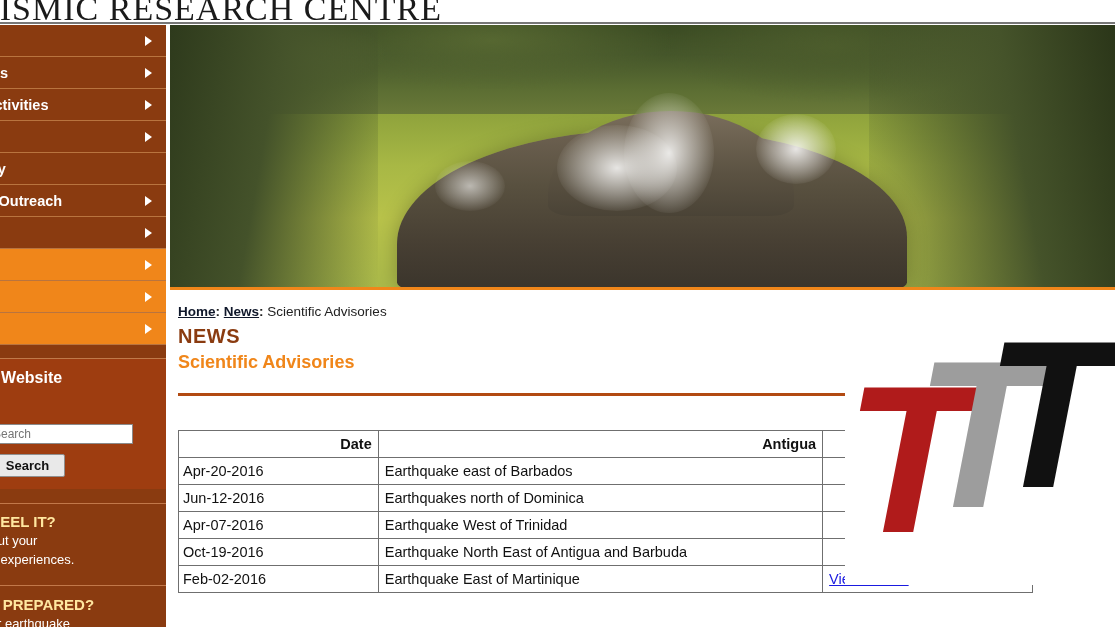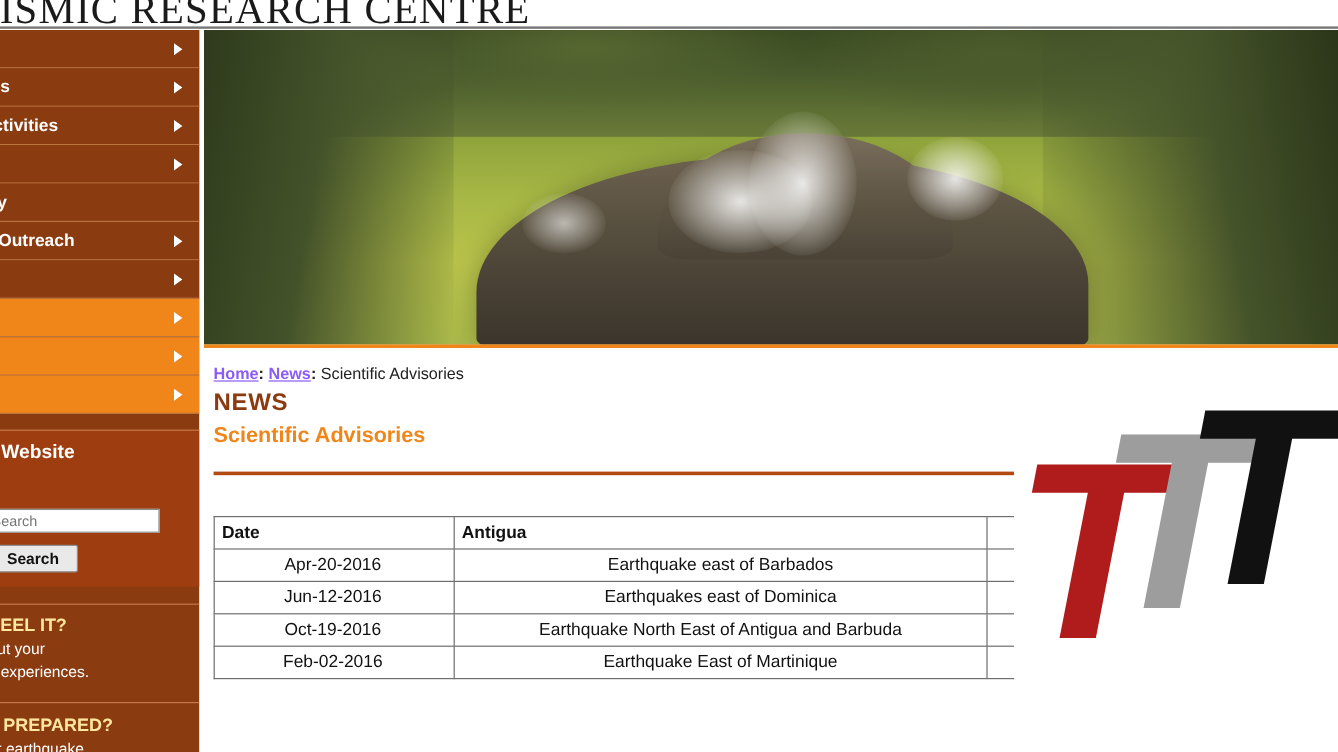--- a/index.html
+++ b/index.html
@@ -240,21 +240,21 @@
   .breadcrumb {
     position: absolute;
     left: 8px;
     top: 12px;
     font-size: 13.5px;
     font-weight: bold;
     color: #222222;
     white-space: nowrap;
   }
   .breadcrumb a {
-    color: #8b5cf6;
+    color: #0f172a;
     text-decoration: underline;
   }
   .breadcrumb .sep { color: #222; font-weight: bold; }
   .breadcrumb .cur { font-weight: normal; color: #222; }
   .news-head {
     position: absolute;
     left: 8px;
     top: 33px;
     font-size: 20px;
     font-weight: bold;
@@ -285,25 +285,25 @@
     top: 138px;
     width: 855px;
     border-collapse: collapse;
     font-size: 14.5px;
     color: #111111;
   }
   .news-table th, .news-table td {
     border: 1px solid #6f6f6f;
     padding: 2px 6px;
     height: 22px;
-    text-align: center;
+    text-align: left;
     font-weight: normal;
   }
   .news-table th {
-    text-align: left;
+    text-align: right;
     font-weight: bold;
   }
   .col-date  { width: 195px; }
   .col-art   { width: 450px; }
   .col-link  { width: 205px; }
   .news-table td.date { padding-left: 4px; }
   .news-table a {
     color: #1a1ae0;
     text-decoration: underline;
   }
@@ -438,21 +438,26 @@
         </tr>
       </thead>
       <tbody>
         <tr>
           <td class="date">Apr-20-2016</td>
           <td>Earthquake east of Barbados</td>
           <td><a href="#"></a></td>
         </tr>
         <tr>
           <td class="date">Jun-12-2016</td>
-          <td>Earthquakes east of Dominica</td>
+          <td>Earthquakes north of Dominica</td>
+          <td><a href="#"></a></td>
+        </tr>
+        <tr>
+          <td class="date">Apr-07-2016</td>
+          <td>Earthquake West of Trinidad</td>
           <td><a href="#"></a></td>
         </tr>
         <tr>
           <td class="date">Oct-19-2016</td>
           <td>Earthquake North East of Antigua and Barbuda</td>
           <td><a href="#"></a></td>
         </tr>
         <tr>
           <td class="date">Feb-02-2016</td>
           <td>Earthquake East of Martinique</td>

